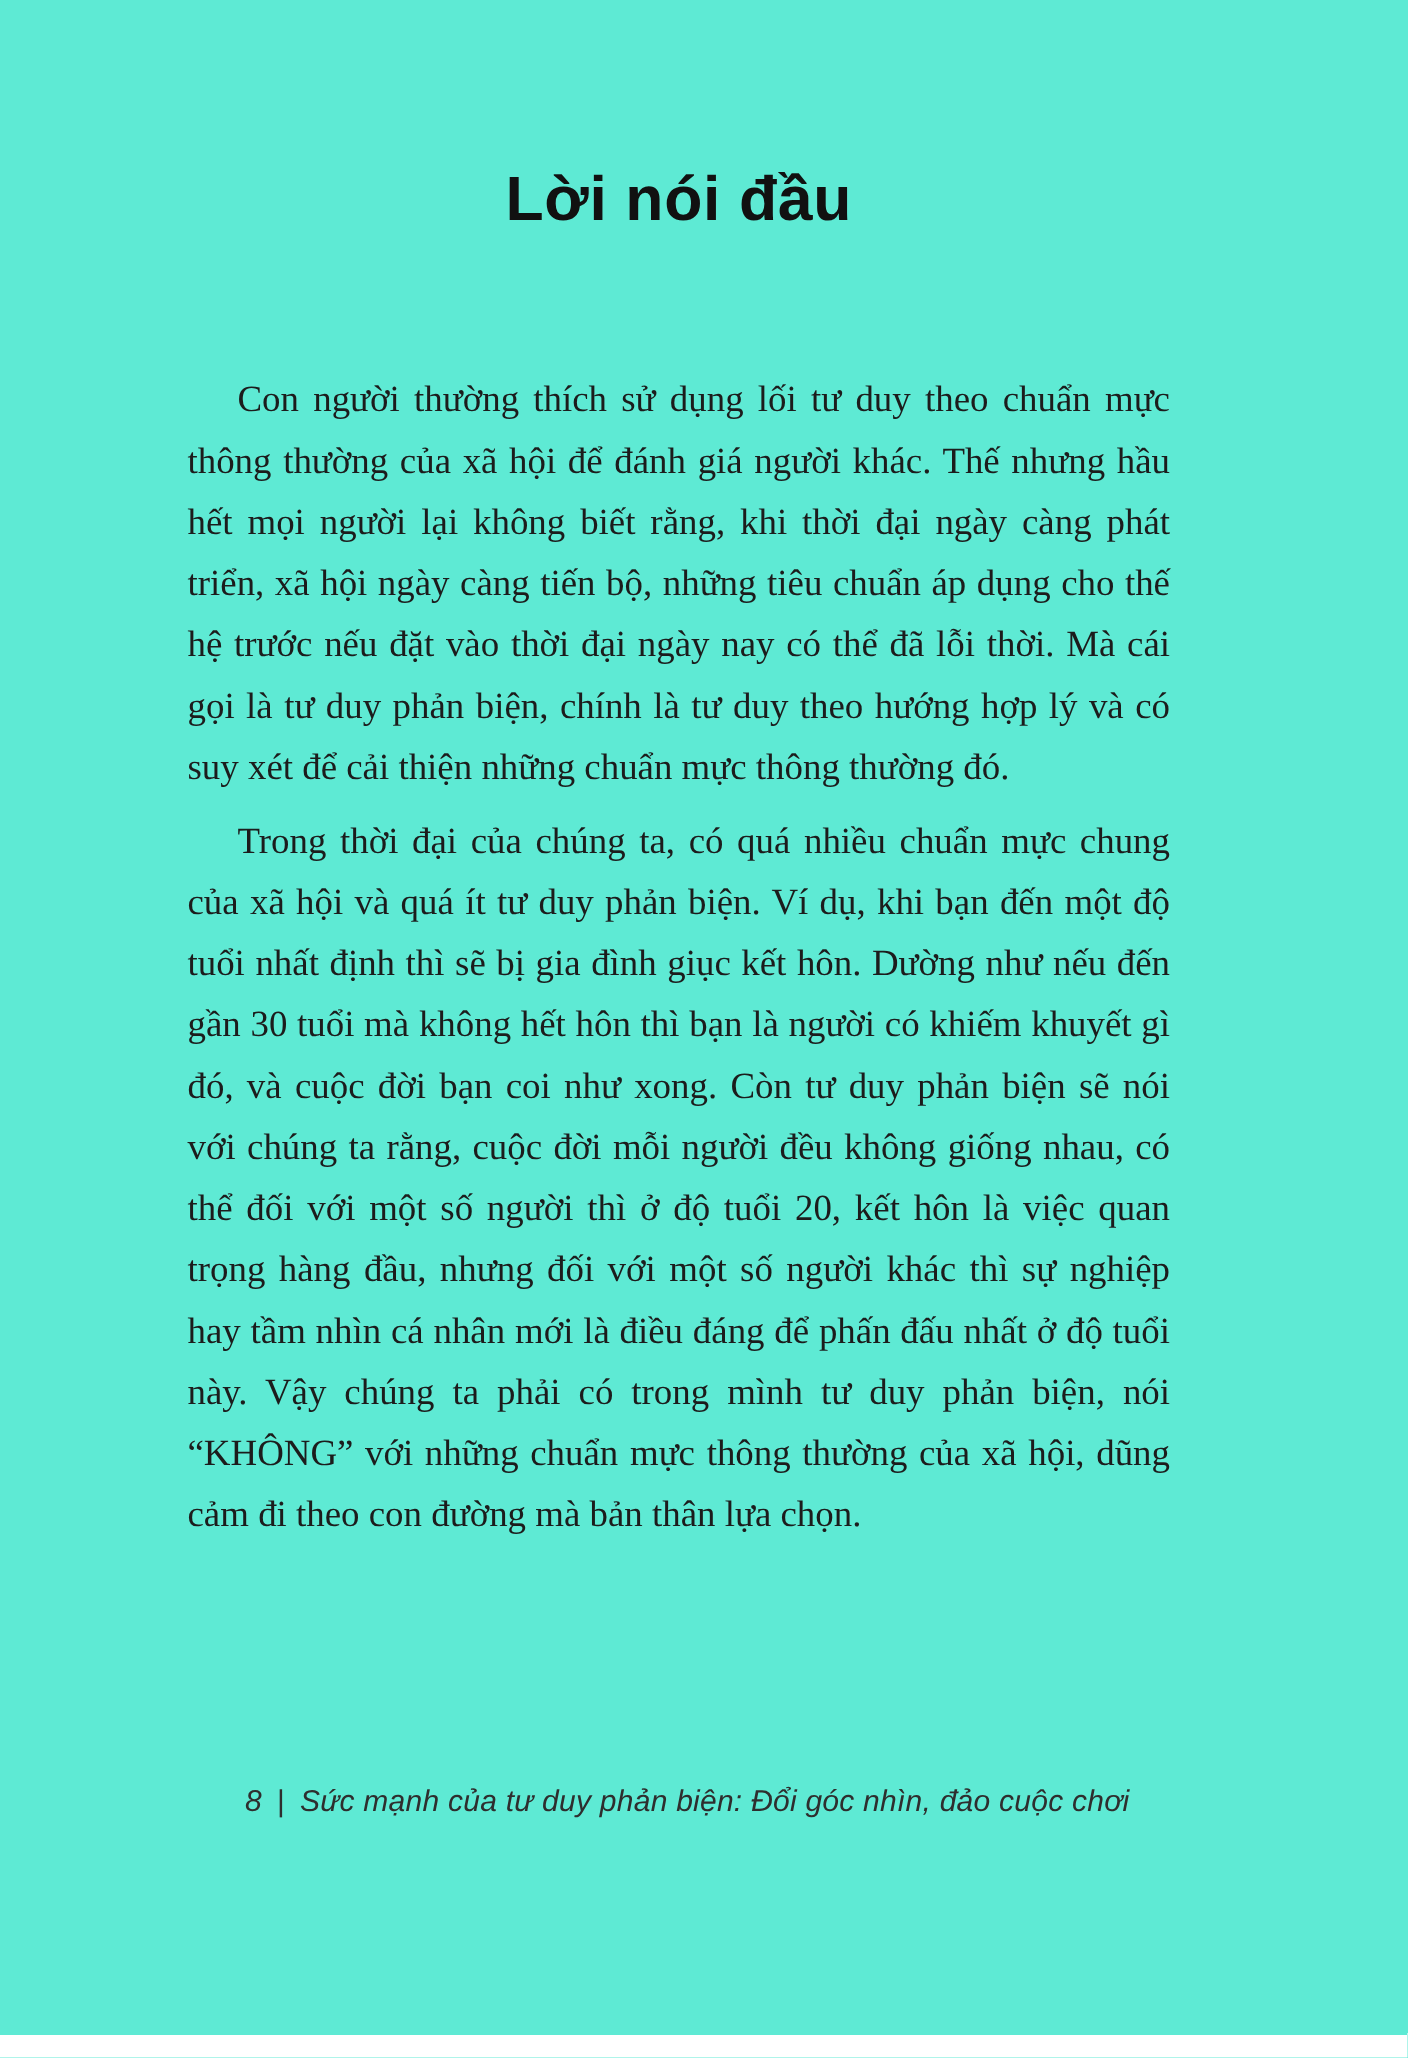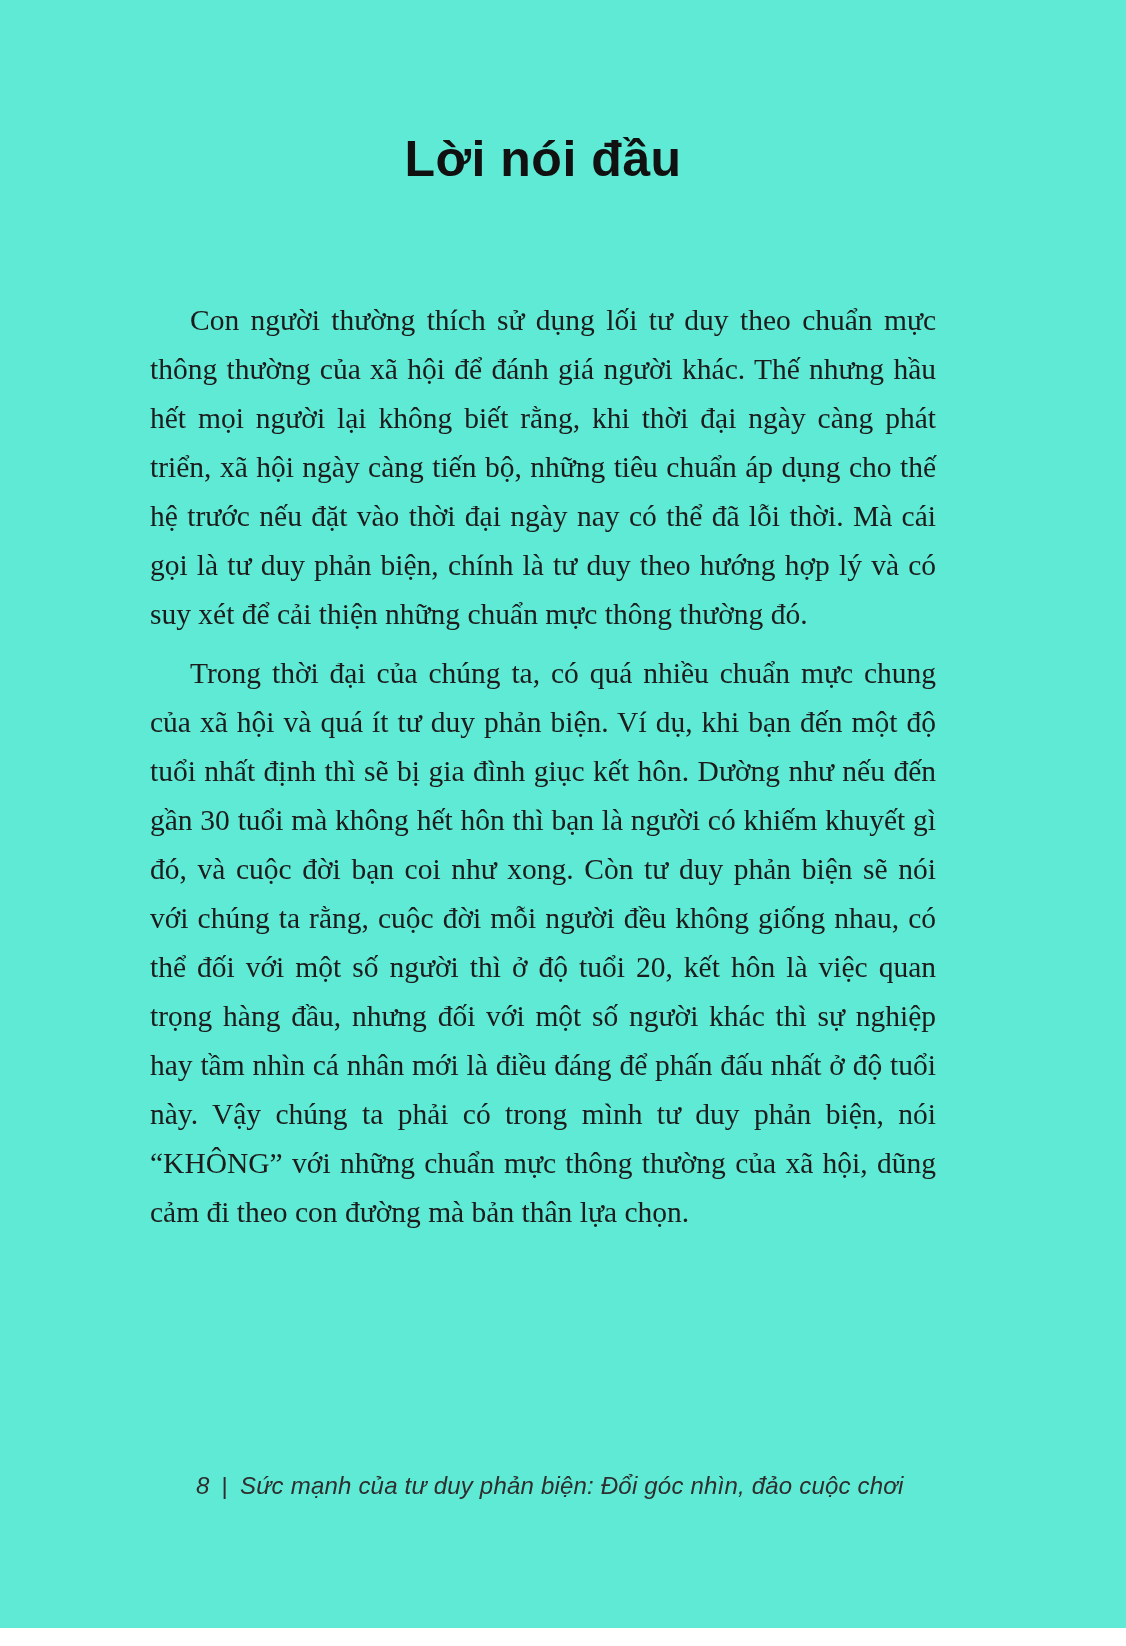--- a/index.html
+++ b/index.html
@@ -46,21 +46,20 @@
   .footer {
     position: absolute;
     left: 196px;
     top: 1428px;
     font-family: "Liberation Sans", "DejaVu Sans", sans-serif;
     font-style: italic;
     font-size: 24px;
     color: #2e2e2e;
     letter-spacing: 0.2px;
     white-space: nowrap;
-    margin-top: 44px;
   }
   .footer .sep {
     display: inline-block;
     margin: 0 12px;
     font-style: normal;
     color: #2e2e2e;
   }
 </style>
 </head>
 <body>

